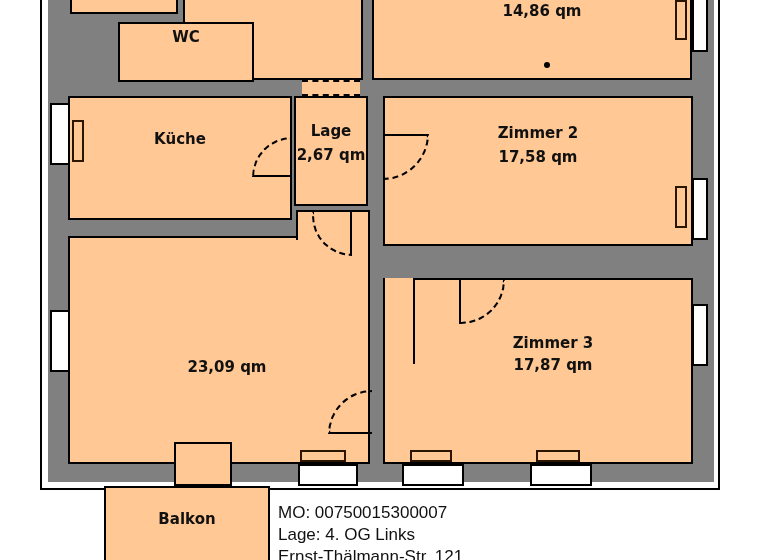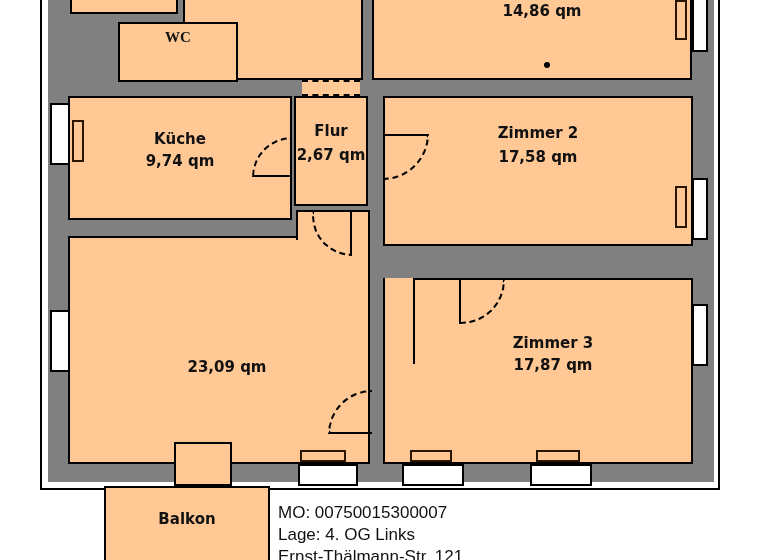--- a/index.html
+++ b/index.html
@@ -16,41 +16,40 @@
 </style>
 </head>
 <body>
 
 <div class="abs outer" style="left:40px;top:-4px;width:680px;height:494px;"></div>
 <div class="abs wall" style="left:48px;top:-4px;width:666px;height:486px;"></div>
 
 <div class="abs room" style="left:70px;top:-4px;width:108px;height:18px;"></div>
 <div class="abs room" style="left:183px;top:-4px;width:180px;height:84px;"></div>
 
-<div class="abs room" style="left:118px;top:22px;width:120px;height:60px;font-family:Liberation Serif, serif;">
+<div class="abs room" style="left:118px;top:22px;width:136px;height:60px;">
   <div class="label" style="left:0;right:0;top:2px;">WC</div>
 </div>
 
 <div class="abs room" style="left:372px;top:-4px;width:320px;height:84px;">
   <div class="label" style="left:0;right:0;top:2px;padding-left:20px;">14,86 qm</div>
   <div class="abs" style="left:170px;top:64px;width:6px;height:6px;background:#000;border-radius:3px;"></div>
 </div>
 <div class="abs winin" style="left:675px;top:0px;width:12px;height:40px;"></div>
 <div class="abs win" style="left:692px;top:-4px;width:16px;height:56px;"></div>
 
 <div class="abs room" style="left:68px;top:96px;width:224px;height:124px;">
   <div class="label" style="left:0;right:0;top:30px;">Küche</div>
-  <div class="label" style="left:0;right:0;top:52px;">9,74 qm</div>
 </div>
 <div class="abs win" style="left:50px;top:103px;width:20px;height:62px;"></div>
 <div class="abs winin" style="left:72px;top:120px;width:12px;height:42px;"></div>
 <div class="abs door" style="left:252px;top:137px;width:40px;height:40px;border-radius:40px 0 0 0;border-right:none;border-bottom:2px solid #000;"></div>
 
 <div class="abs room" style="left:294px;top:96px;width:74px;height:110px;">
-  <div class="label" style="left:0;right:0;top:22px;">Flur</div>
+  <div class="label" style="left:0;right:0;top:22px;">Lage</div>
   <div class="label" style="left:0;right:0;top:46px;">2,67 qm</div>
 </div>
 <div class="abs" style="left:302px;top:80px;width:58px;height:16px;background:#ffc895;border-top:2px dashed #000;border-bottom:2px dashed #000;"></div>
 
 <div class="abs room" style="left:383px;top:96px;width:310px;height:150px;">
   <div class="label" style="left:0;right:0;top:24px;">Zimmer 2</div>
   <div class="label" style="left:0;right:0;top:48px;">17,58 qm</div>
 </div>
 <div class="abs door" style="left:383px;top:134px;width:46px;height:46px;border-radius:0 0 46px 0;border-left:none;border-top:2px solid #000;"></div>
 <div class="abs winin" style="left:675px;top:186px;width:12px;height:42px;"></div>

